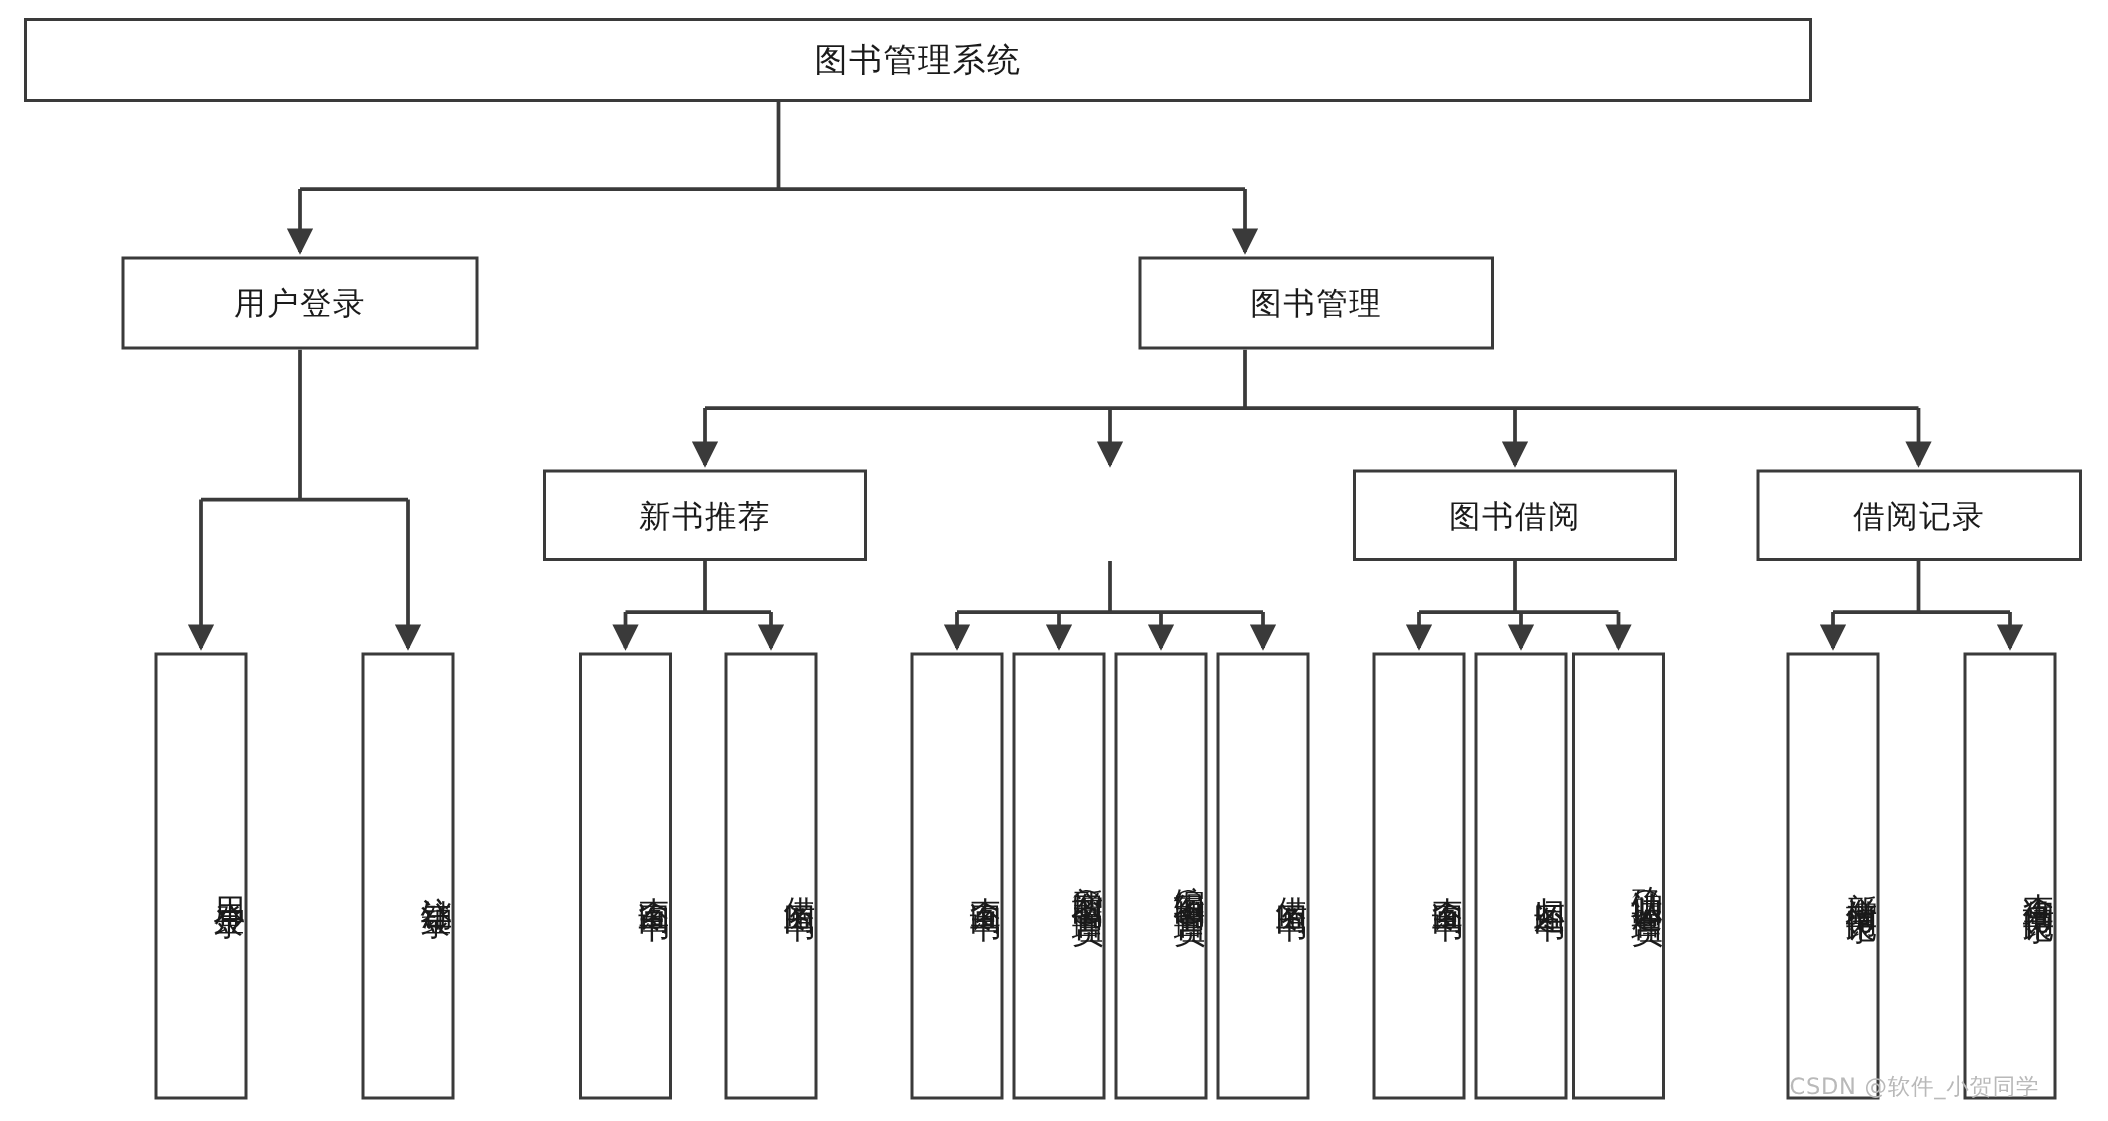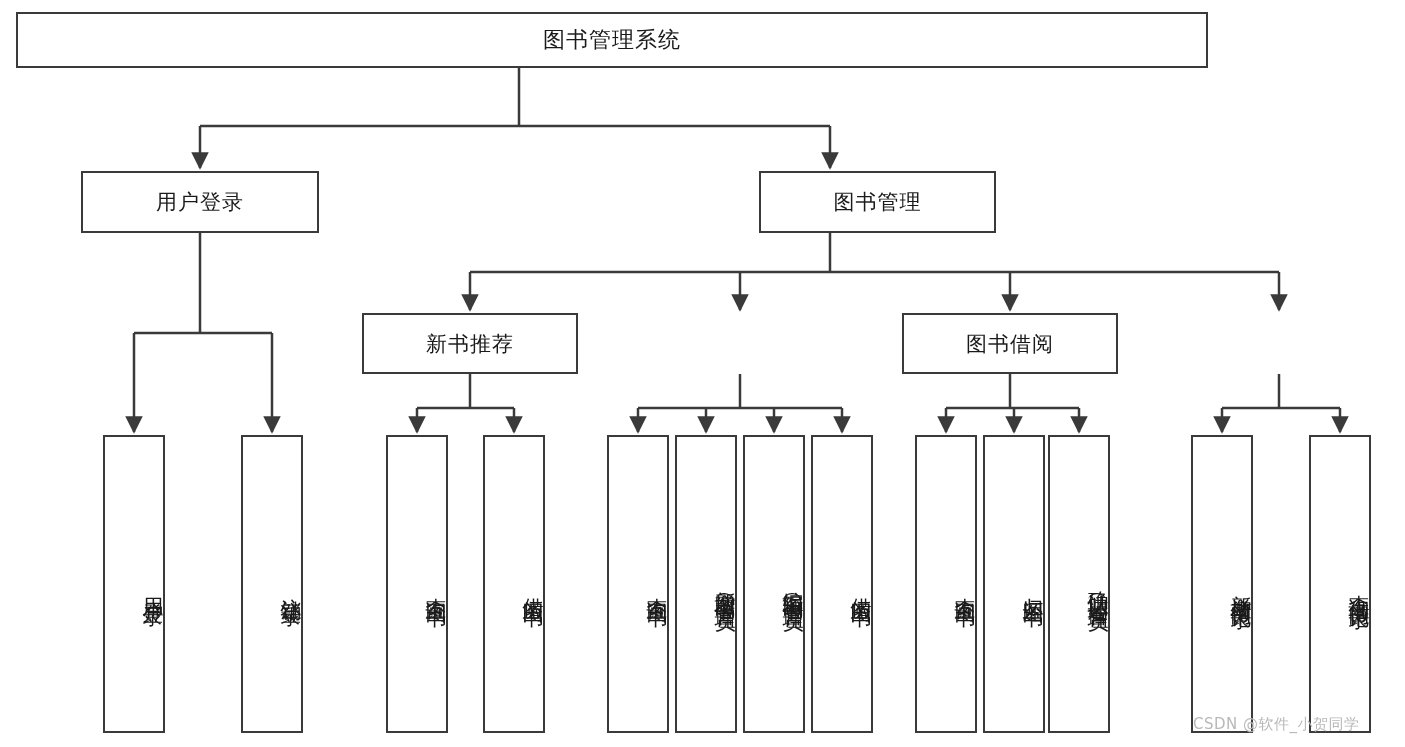--- a/index.html
+++ b/index.html
@@ -134,20 +134,23 @@
   <div class="node horiz" id="node-l1-1" style="left: 711px; top: 171px; width: 237px; height: 62px; margin-left: 48px;">
     <span class="label">图书管理</span>
   </div>
 
   <div class="node horiz" id="node-l2-0" style="left: 362px; top: 313px; width: 216px; height: 61px;">
     <span class="label">新书推荐</span>
   </div>
   <div class="node horiz" id="node-l2-2" style="left: 902px; top: 313px; width: 216px; height: 61px;">
     <span class="label">图书借阅</span>
   </div>
+  <div class="node horiz" id="node-l2-3" style="left: 1171px; top: 313px; width: 217px; height: 61px;">
+    <span class="label">借阅记录</span>
+  </div>
 
   <div class="node vert" id="node-leaf-0" style="left: 103px; top: 435px; width: 62px; height: 298px;">
     <span class="label">用户登录</span>
   </div>
   <div class="node vert" id="node-leaf-1" style="left: 241px; top: 435px; width: 62px; height: 298px;">
     <span class="label">注销登录</span>
   </div>
   <div class="node vert" id="node-leaf-2" style="left: 386px; top: 435px; width: 62px; height: 298px;">
     <span class="label">查询图书</span>
   </div>

